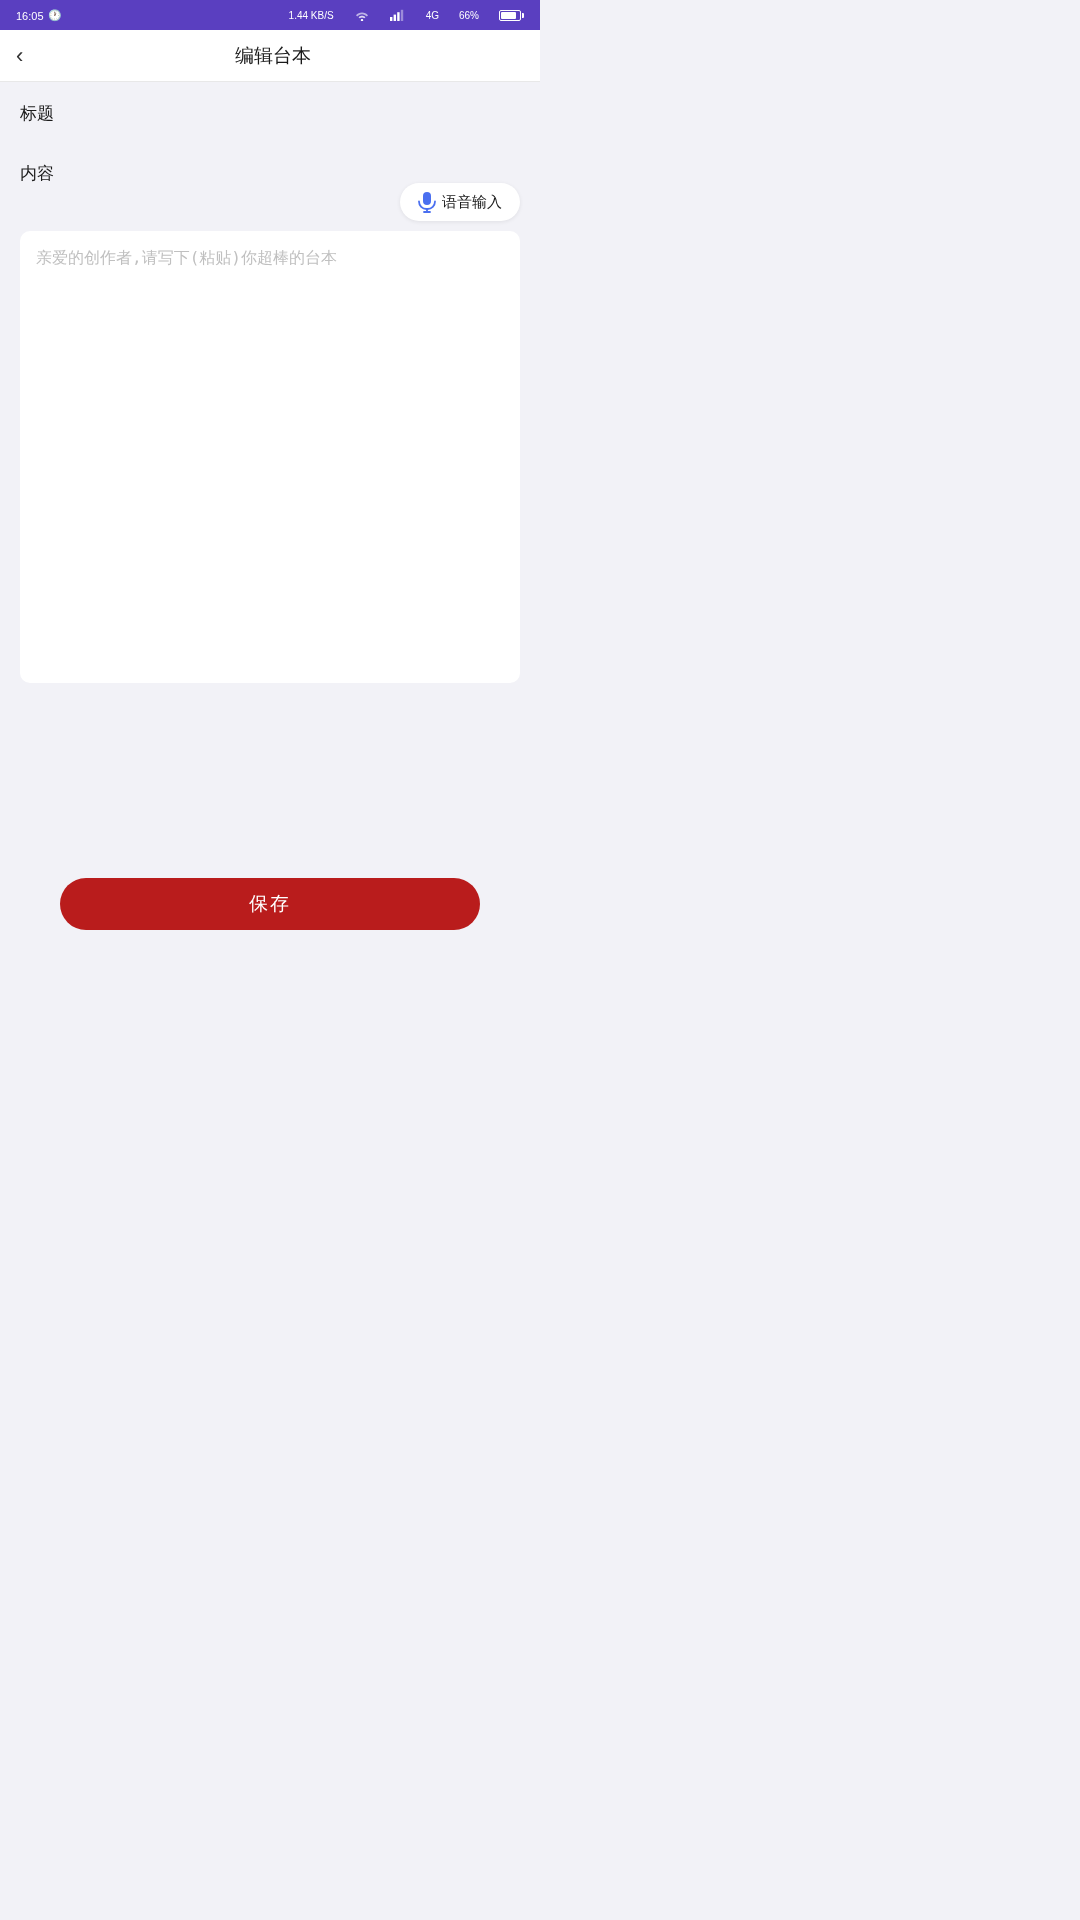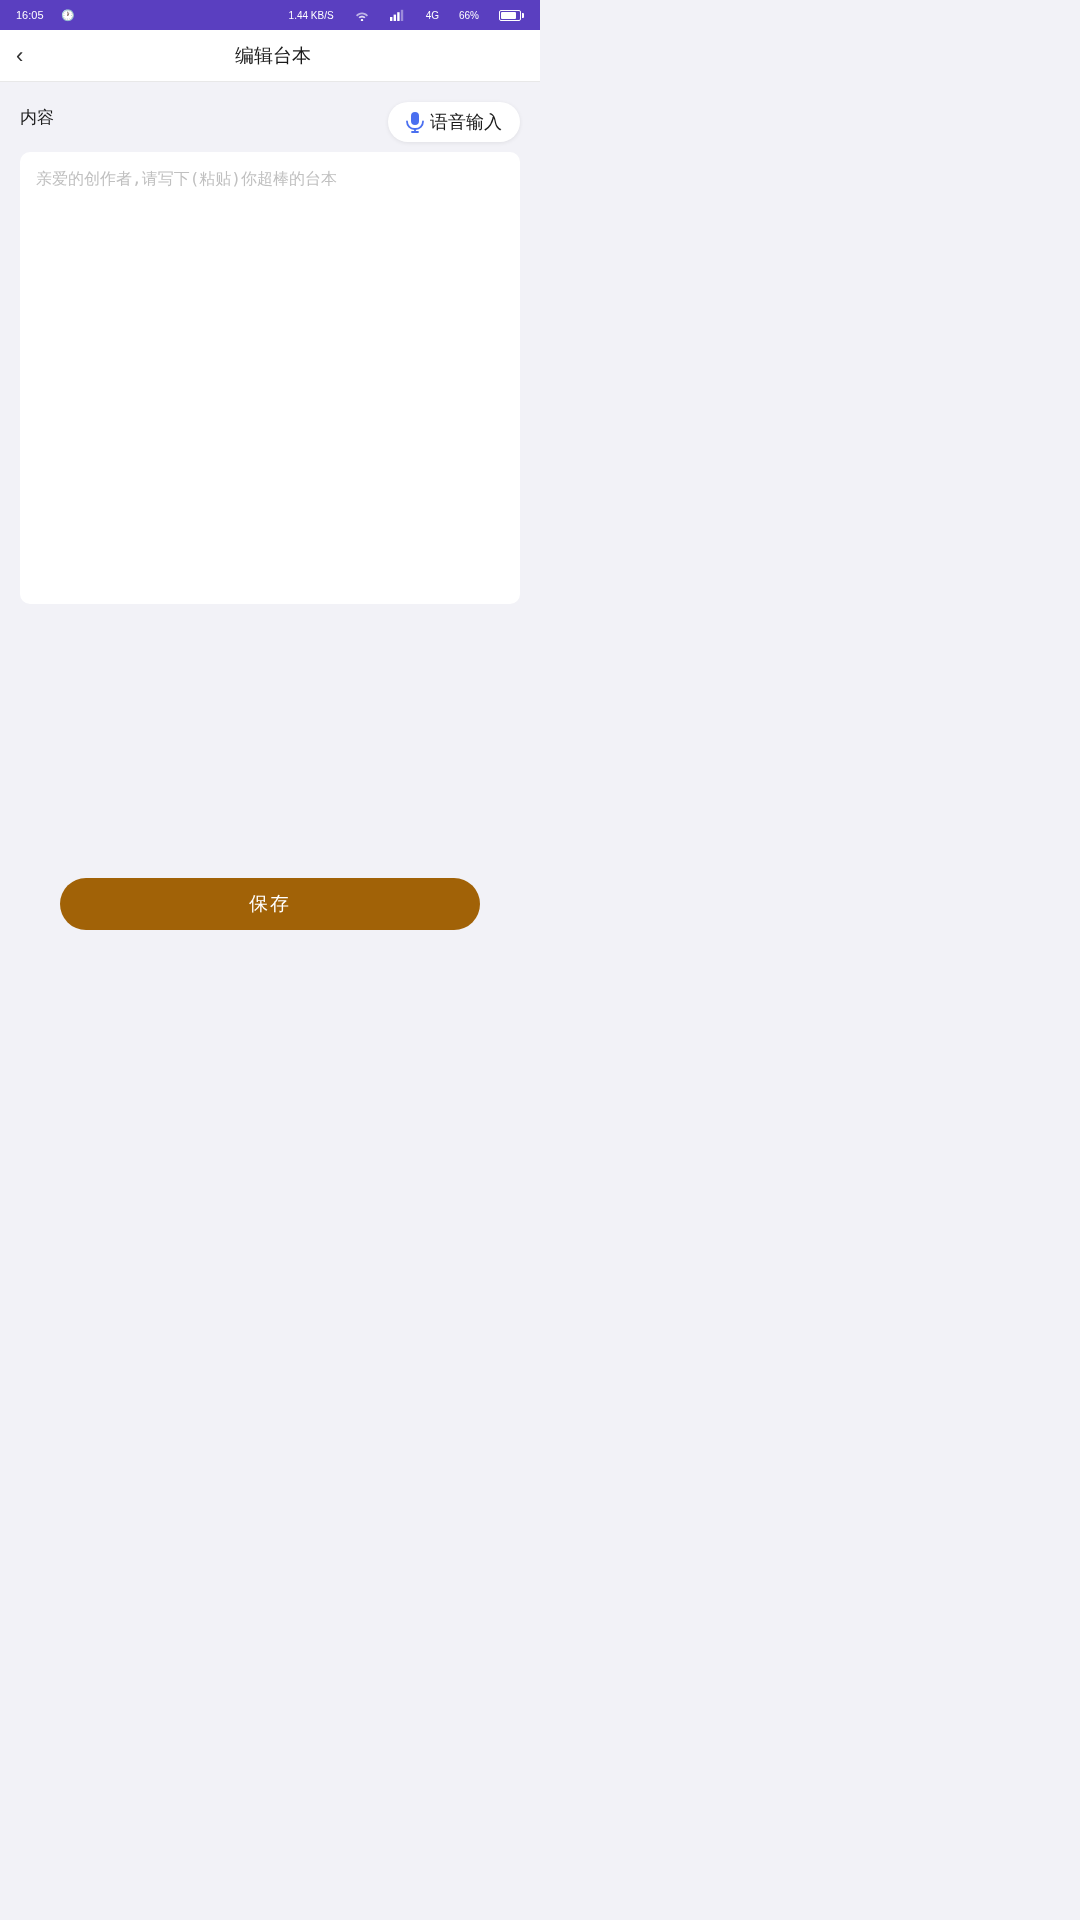--- a/index.html
+++ b/index.html
@@ -19,21 +19,21 @@
       background: #5a3fc0;
       color: white;
       height: 30px;
       display: flex;
       align-items: center;
       justify-content: space-between;
       padding: 0 16px;
       font-size: 11px;
       font-weight: 500;
     }
-    .status-left { display: flex; align-items: center; gap: 18px; }
+    .status-left { display: flex; align-items: flex-end; gap: 5px; }
     .status-right { display: flex; align-items: center; gap: 20px; font-size: 10px; }
 
     
     .nav-bar {
       background: #ffffff;
       height: 52px;
       display: flex;
       align-items: center;
       justify-content: center;
       position: relative;
@@ -99,24 +99,25 @@
 
     
     .voice-btn {
       display: flex;
       align-items: center;
       gap: 6px;
       background: #ffffff;
       border: none;
       border-radius: 24px;
       padding: 8px 18px;
-      font-size: 18px;
+      font-size: 15px;
       color: #1a1a1a;
       cursor: pointer;
       box-shadow: 0 1px 4px rgba(0,0,0,0.08);
+      margin-top: 48px;
     }
     .mic-icon {
       width: 18px;
       height: 22px;
       display: inline-block;
     }
 
     
     .content-textarea-wrap {
       background: #ffffff;
@@ -144,21 +145,21 @@
     .save-btn-wrap {
       position: absolute;
       bottom: 30px;
       left: 50%;
       transform: translateX(-50%);
       width: 420px;
     }
     .save-btn {
       width: 100%;
       height: 52px;
-      background: #a16207;
+      background: #b91c1c;
       border: none;
       border-radius: 30px;
       color: #ffffff;
       font-size: 19px;
       font-weight: 500;
       cursor: pointer;
       letter-spacing: 2px;
       margin-top: 47px;
     }
 
@@ -227,20 +228,21 @@
   </div>
 </div>
 
 <div class="nav-bar">
   <span class="nav-back">‹</span>
   <span class="nav-title">编辑台本</span>
 </div>
 
 <div class="content">
 
+  <div class="section-label">标题</div>
 
   <div class="content-header">
     <div class="section-label">内容</div>
     <button class="voice-btn">
 
       <svg class="mic-icon" viewBox="0 0 18 22" fill="none" xmlns="http://www.w3.org/2000/svg">
         <rect x="5" y="1" width="8" height="13" rx="4" fill="#4a6ff0"></rect>
         <path d="M1 10.5C1 14.64 4.36 18 8.5 18H9.5C13.64 18 17 14.64 17 10.5" stroke="#4a6ff0" stroke-width="1.8" stroke-linecap="round"></path>
         <line x1="9" y1="18" x2="9" y2="21" stroke="#4a6ff0" stroke-width="1.8" stroke-linecap="round"></line>
         <line x1="6" y1="21" x2="12" y2="21" stroke="#4a6ff0" stroke-width="1.8" stroke-linecap="round"></line>

